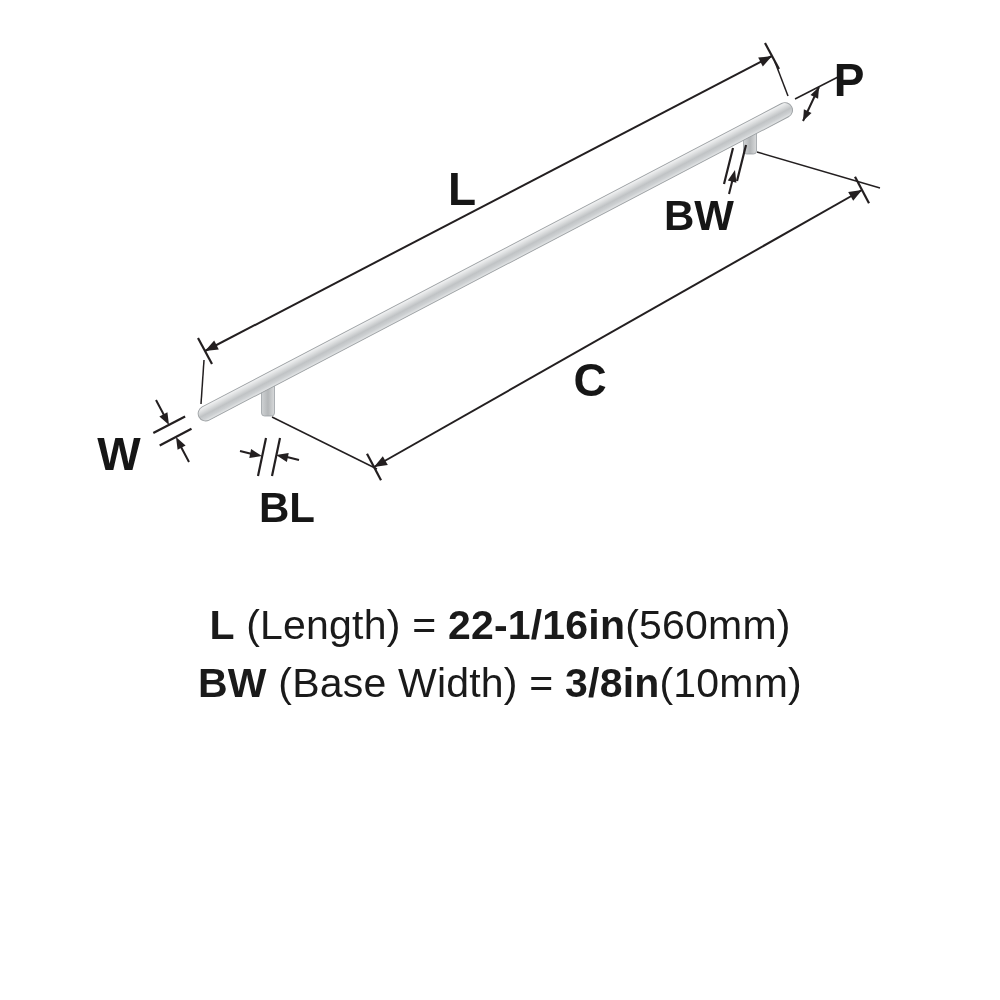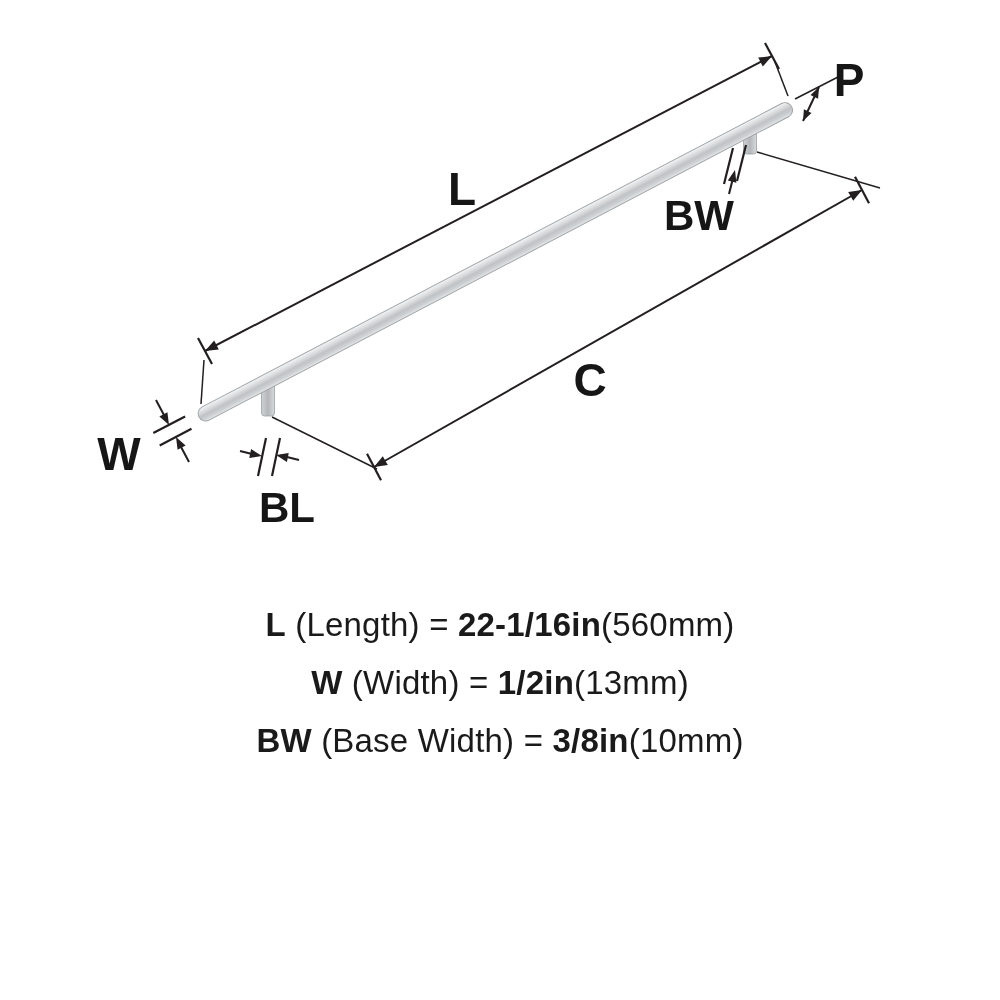--- a/index.html
+++ b/index.html
@@ -12,21 +12,21 @@
   .diagram-wrap{position:absolute;top:0;left:0;width:1000px;height:575px;}
   svg text{font-family:"Liberation Sans", sans-serif;}
   .dim-letter{font-weight:700;font-size:46px;fill:#161616;}
   .dim-letter-sm{font-weight:700;font-size:42px;fill:#161616;}
   .legend{
     position:absolute;left:0;top:596px;width:1000px;
     display:flex;flex-direction:column;align-items:center;
     gap:0;
   }
   .legend-row{
-    font-size:33px;line-height:58px;white-space:nowrap;
+    font-size:41px;line-height:58px;white-space:nowrap;
     color:#1a1a1a;letter-spacing:0.2px;
   }
   .legend-row .b{font-weight:700;}
   .legend-row .r{font-weight:400;}
 </style>
 </head>
 <body>
 
 <div class="stage">
 
@@ -110,17 +110,16 @@
         <line x1="746" y1="145" x2="737" y2="181" stroke-width="2.2"></line>
         <line x1="729" y1="194" x2="733" y2="178" stroke-width="2"></line>
         <polygon points="735,170 736.4,182.7 727.8,180.5" stroke="none"></polygon>
         <text x="699" y="230" text-anchor="middle" class="dim-letter-sm" stroke="none">BW</text>
       </g>
     </svg>
   </div>
 
   <div class="legend">
     <div class="legend-row"><span class="b">L</span><span class="r"> (Length) = </span><span class="b">22-1/16in</span><span class="r">(560mm)</span></div>
-    <div class="legend-row"><span class="b">W</span><span class="r"> (Width) = </span><span class="b">1/2in</span><span class="r">(13mm)</span></div>
     <div class="legend-row"><span class="b">BW</span><span class="r"> (Base Width) = </span><span class="b">3/8in</span><span class="r">(10mm)</span></div>
   </div>
 
 </div>
 
 </body></html>

